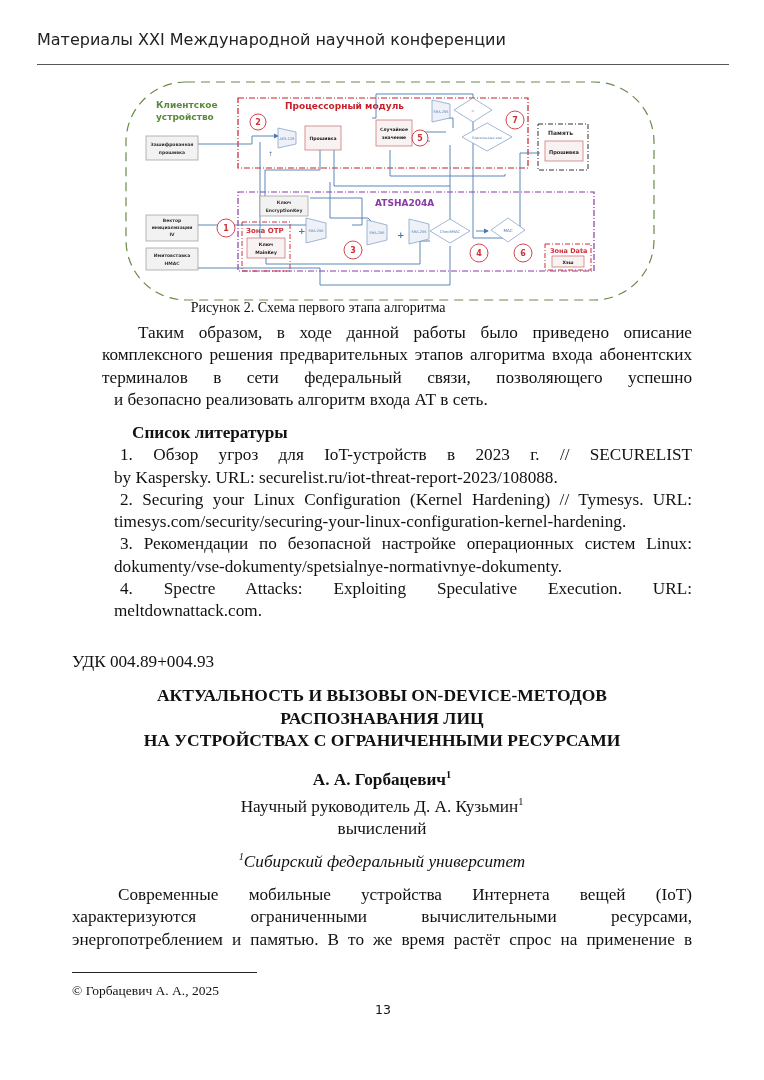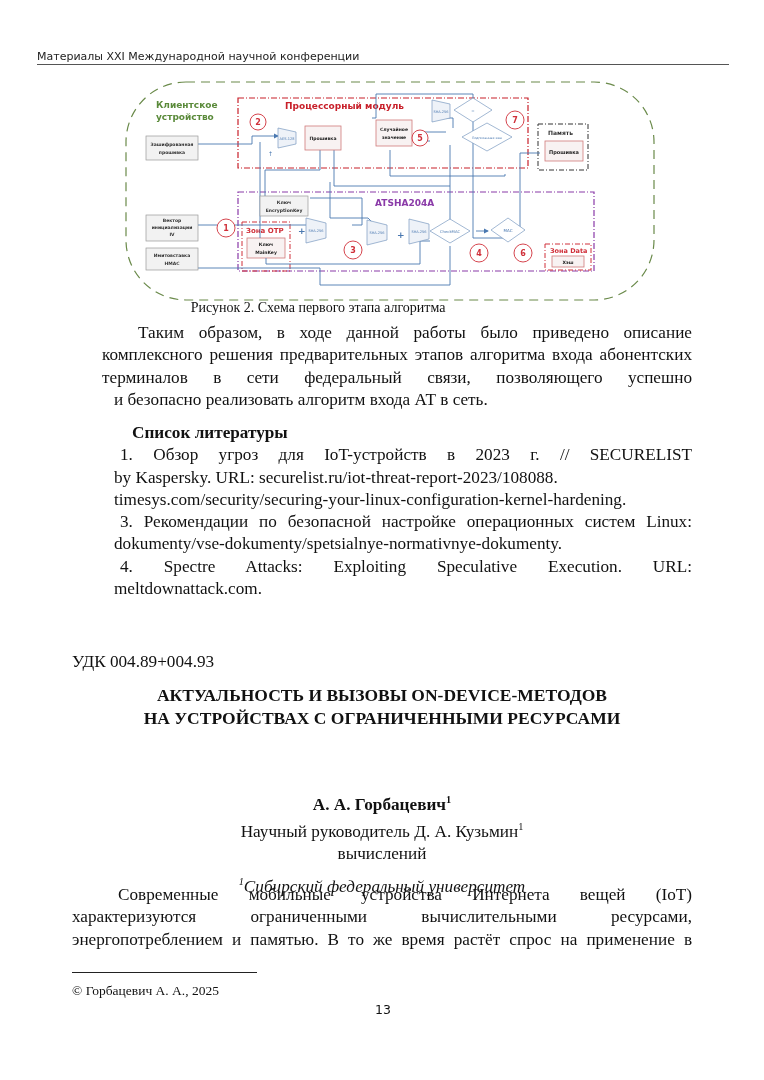--- a/index.html
+++ b/index.html
@@ -1,17 +1,17 @@
 <!DOCTYPE html>
 <html><head>
 <meta charset="utf-8">
 <style>
   html, body { margin: 0; padding: 0; background: #ffffff; }
   body { width: 764px; height: 1080px; position: relative; overflow: hidden; font-family: "Liberation Serif", serif; color: #111; }
-  .running-head { position: absolute; left: 37px; top: 50px; font-family: "DejaVu Sans", sans-serif; font-size: 11px; color: #222; }
+  .running-head { position: absolute; left: 37px; top: 30px; font-family: "DejaVu Sans", sans-serif; font-size: 16px; color: #222; }
   .head-rule { position: absolute; left: 37px; top: 64px; width: 692px; height: 1px; background: #555; }
 
   #figure { position: absolute; left: 120px; top: 78px; width: 540px; height: 228px; }
   #figure text { font-family: "DejaVu Sans", sans-serif; }
 
   .caption { position: absolute; left: 0; width: 636px; top: 300px; text-align: center; font-size: 14px; }
   .para { position: absolute; left: 102px; width: 590px; font-size: 17.2px; line-height: 22.3px; text-align: justify; text-align-last: left; }
   .jl { display: block; text-align: justify; text-align-last: justify; }
   .ll { display: block; text-align: left; margin-left: 12px; }
   .bold { font-weight: bold; }
@@ -162,35 +162,37 @@
   <span class="jl" style="text-indent:36px;">Таким образом, в ходе данной работы было приведено описание</span>
   <span class="jl">комплексного решения предварительных этапов алгоритма входа абонентских</span>
   <span class="jl">терминалов в сети федеральный связи, позволяющего успешно</span>
   <span class="ll">и безопасно реализовать алгоритм входа АТ в сеть.</span>
 </div>
 
 <div class="para" style="top:422px;">
   <span class="ll bold" style="padding-left:18px;">Список литературы</span>
   <span class="jl" style="text-indent:18px;">1. Обзор угроз для IoT-устройств в 2023 г. // SECURELIST</span>
   <span class="ll">by Kaspersky. URL: securelist.ru/iot-threat-report-2023/108088.</span>
+  <span class="jl" style="text-indent:18px;">2. Securing your Linux Configuration (Kernel Hardening) // Tymesys. URL:</span>
   <span class="ll">timesys.com/security/securing-your-linux-configuration-kernel-hardening.</span>
   <span class="jl" style="text-indent:18px;">3. Рекомендации по безопасной настройке операционных систем Linux:</span>
   <span class="ll">dokumenty/vse-dokumenty/spetsialnye-normativnye-dokumenty.</span>
   <span class="jl" style="text-indent:18px;">4. Spectre Attacks: Exploiting Speculative Execution. URL:</span>
   <span class="ll">meltdownattack.com.</span>
 </div>
 
 <div style="position:absolute; left:72px; top:652px; font-size:17.2px;text-align:center;">УДК 004.89+004.93</div>
 
 <div class="centered title" style="top:684px;">
   <div>АКТУАЛЬНОСТЬ И ВЫЗОВЫ ON-DEVICE-МЕТОДОВ</div>
+  <div>РАСПОЗНАВАНИЯ ЛИЦ</div>
   <div>НА УСТРОЙСТВАХ С ОГРАНИЧЕННЫМИ РЕСУРСАМИ</div>
 </div>
 
-<div class="centered" style="top:764px; font-size:17.2px; line-height:22.3px;margin-top:25px;">
+<div class="centered" style="top:764px; font-size:17.2px; line-height:22.3px;">
   <div class="bold"><span>А. А. Горбацевич</span><sup>1</sup></div>
   <div><span>Научный руководитель Д. А. Кузьмин</span><sup>1</sup></div>
   <div>вычислений</div>
   <div style="font-style:italic; margin-top:6px;"><sup>1</sup><span>Сибирский федеральный университет</span></div>
 </div>
 
 <div class="para" style="top:884px; left:72px; width:620px;">
   <span class="jl" style="text-indent:46px;">Современные мобильные устройства Интернета вещей (IoT)</span>
   <span class="jl">характеризуются ограниченными вычислительными ресурсами,</span>
   <span class="jl">энергопотреблением и памятью. В то же время растёт спрос на применение в</span>

